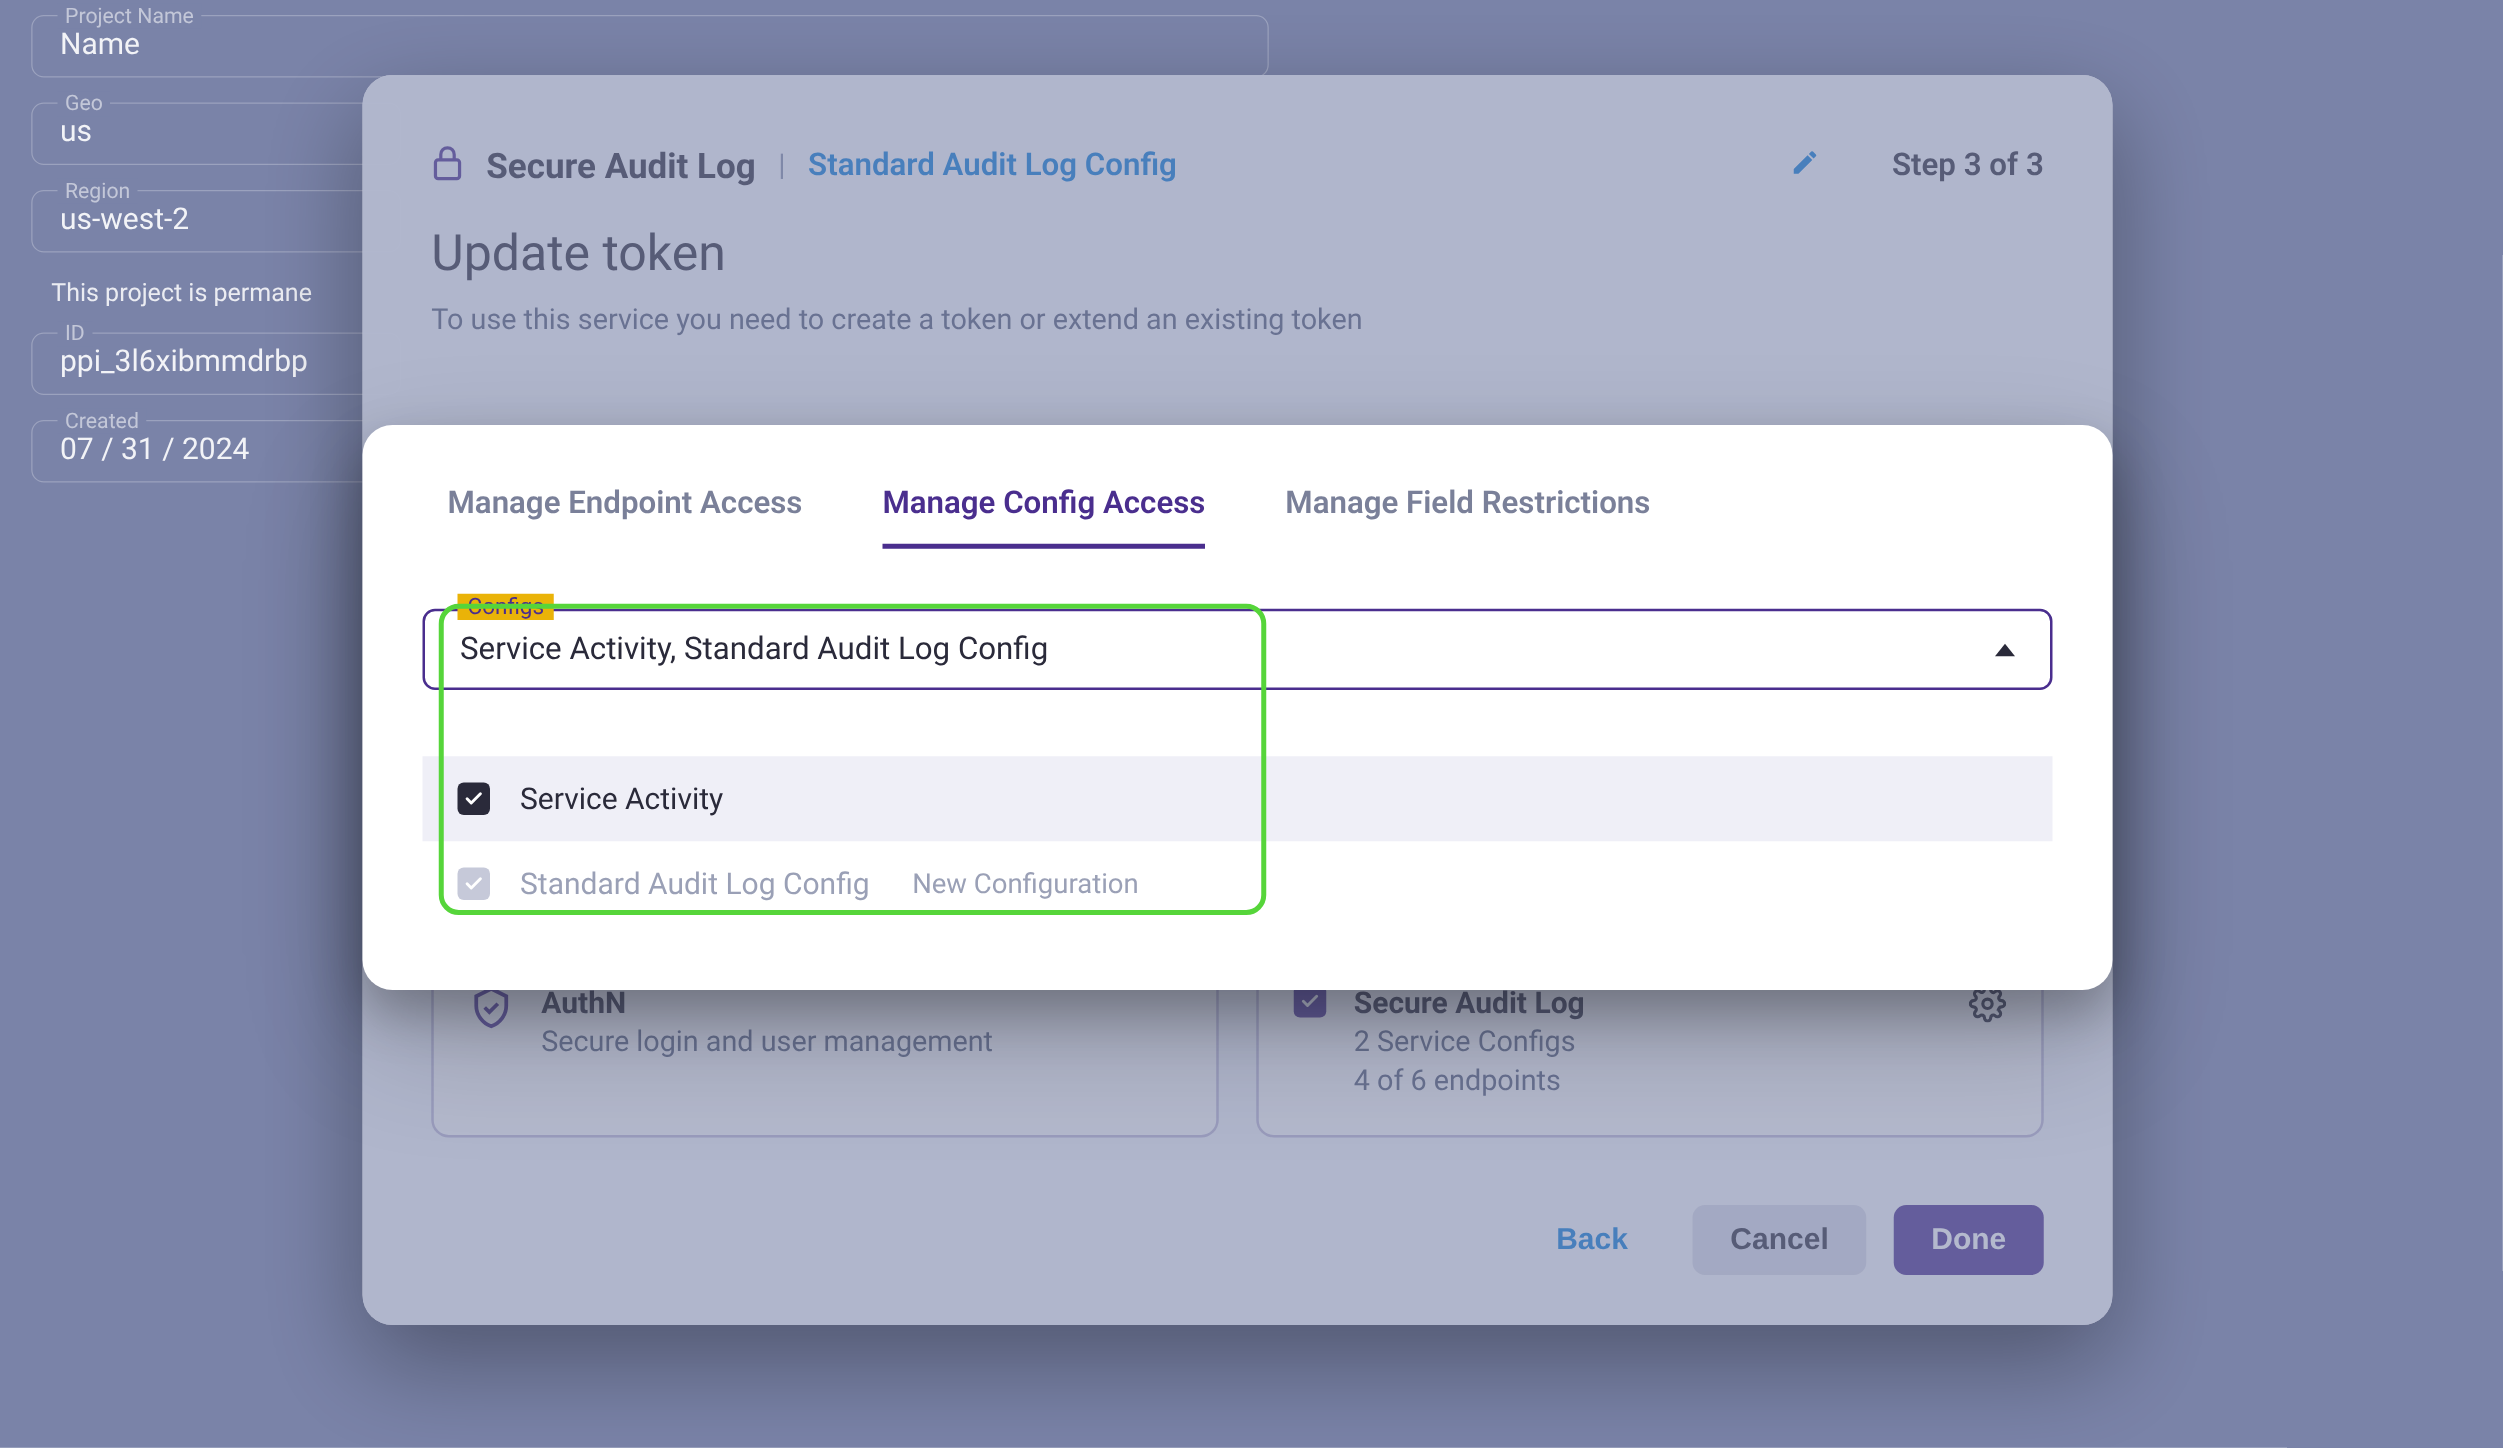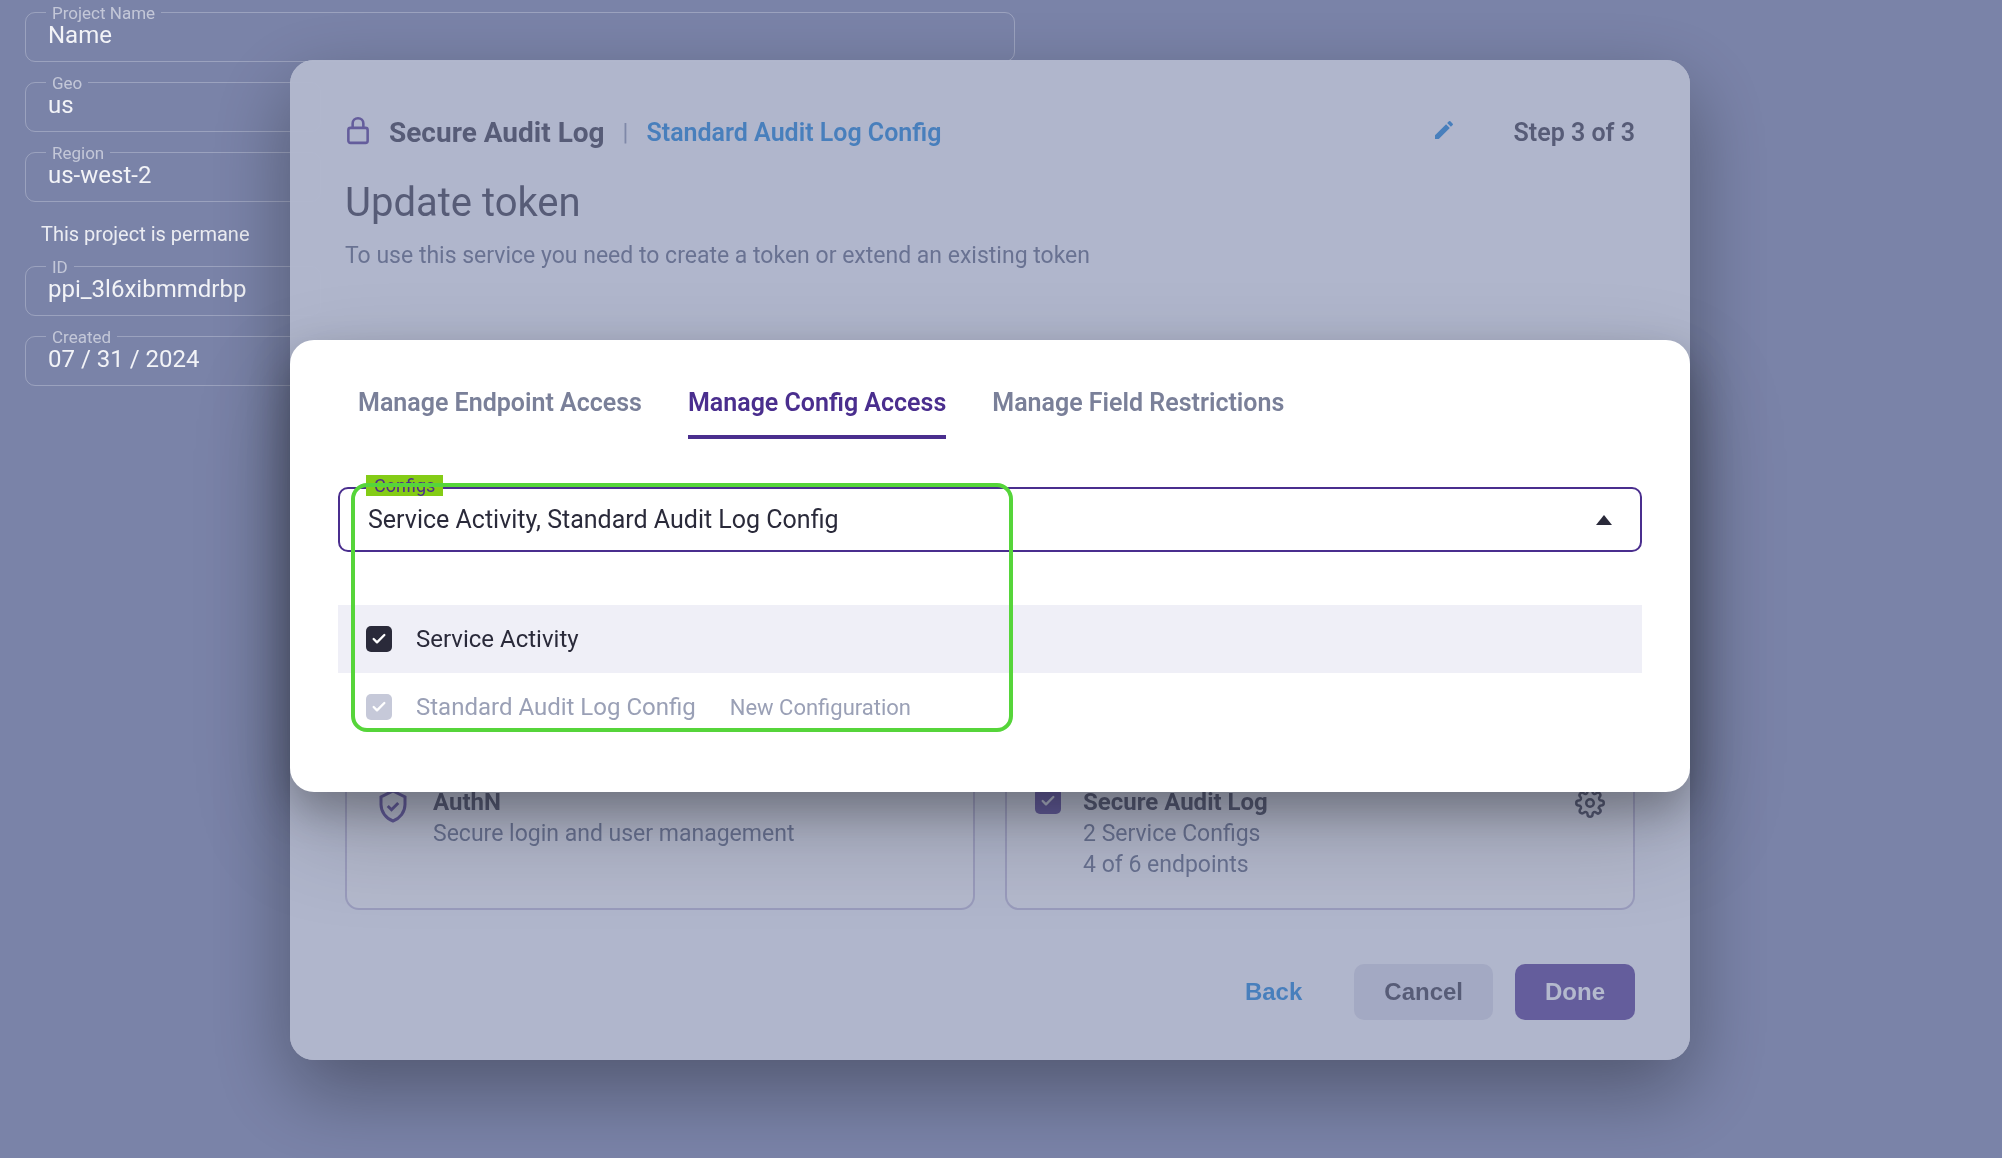--- a/index.html
+++ b/index.html
@@ -166,21 +166,21 @@
       width: 1400px;
       background: #fff;
       border-radius: 24px;
       box-shadow: 0 18px 40px rgba(0,0,0,.25), 0 40px 100px rgba(0,0,0,.2);
       padding: 48px 48px 10px 48px;
       z-index: 20;
     }
 
     .tabs {
       display: flex;
-      gap: 46px;
+      gap: 64px;
       padding-left: 20px;
       margin-bottom: 48px;
     }
     .tab {
       font-size: 25px;
       font-weight: 600;
       color: #7a8099;
       padding-bottom: 18px;
       cursor: pointer;
     }
@@ -191,21 +191,21 @@
 
     
     .ms-wrap {
       position: relative;
       padding: 0;
     }
     .ms-fieldset-label {
       position: absolute;
       left: 28px;
       top: -12px;
-      background: #84cc16;
+      background: #eab308;
       padding: 0 8px;
       font-size: 18px;
       color: #4a2e8e;
       z-index: 3;
     }
     .ms-control {
       border: 2px solid #4a2e8e;
       border-radius: 10px;
       padding: 16px 28px;
       display: flex;

